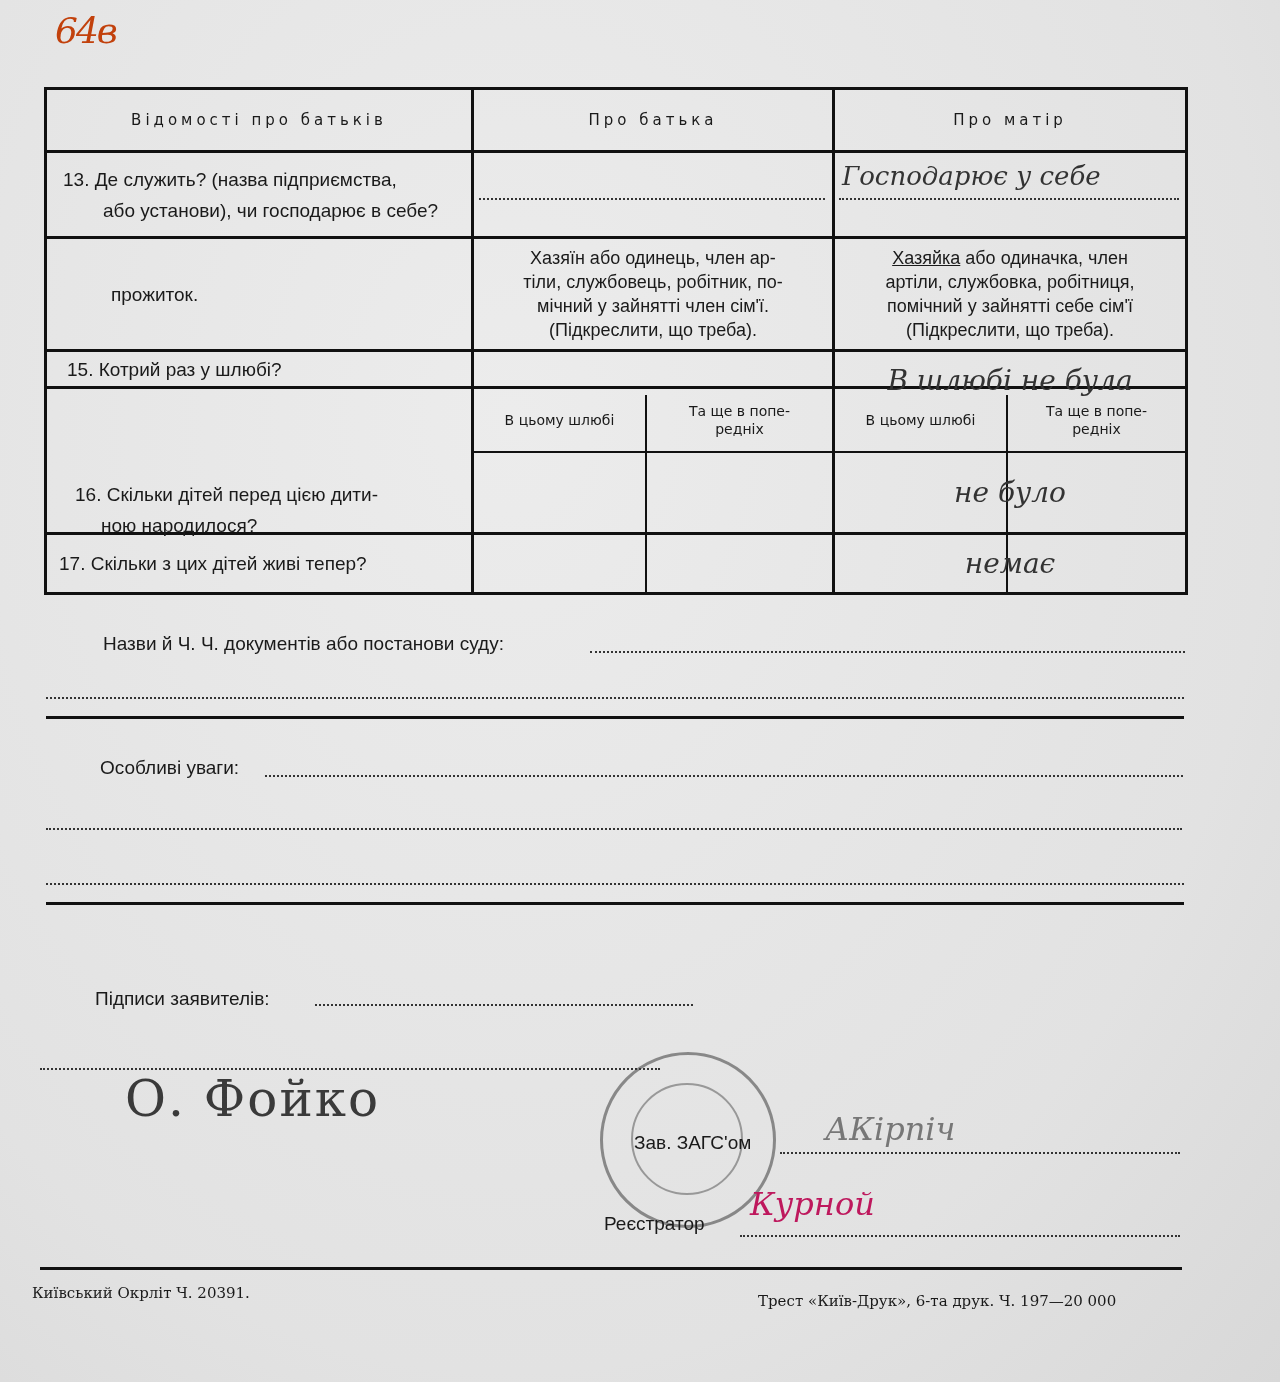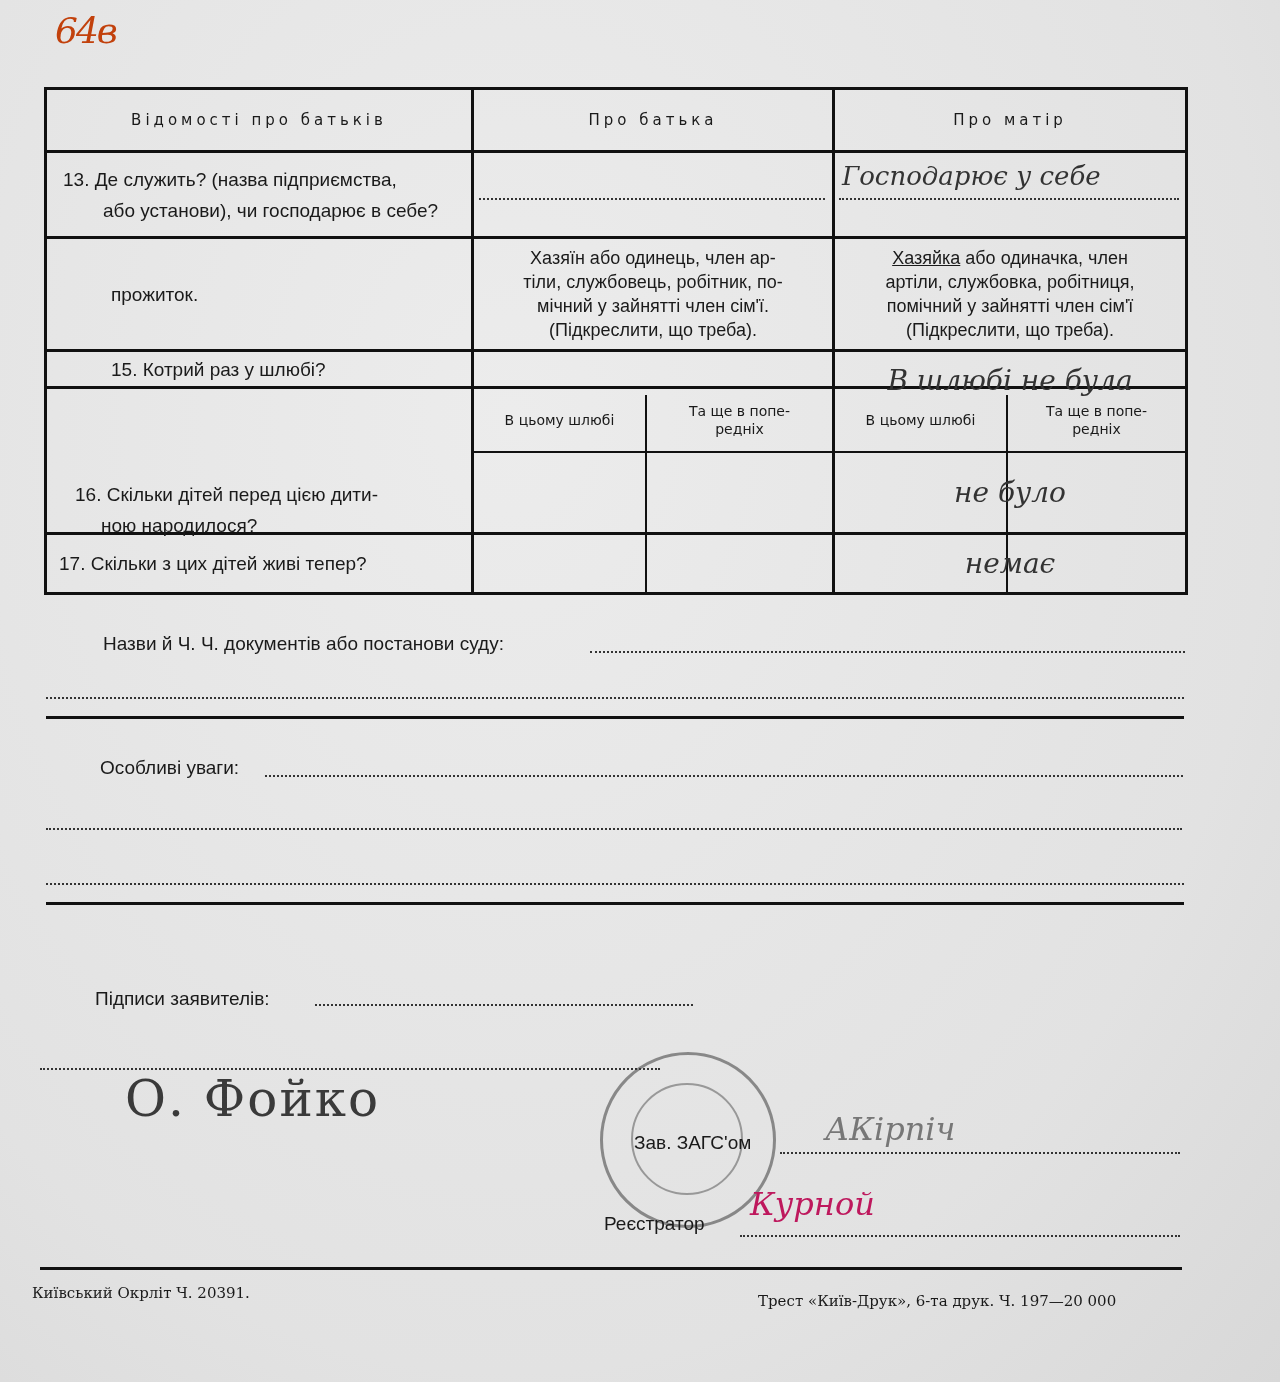--- a/index.html
+++ b/index.html
@@ -74,25 +74,25 @@
   </div>
   <div class="cell opt" style="left:427px; top:149px; width:358px; height:110px; flex-direction:column;">
     <span>Хазяїн або одинець, член ар-</span>
     <span>тіли, службовець, робітник, по-</span>
     <span>мічний у зайнятті член сім'ї.</span>
     <span>(Підкреслити, що треба).</span>
   </div>
   <div class="cell opt" style="left:788px; top:149px; width:350px; height:110px; flex-direction:column;">
     <span><span class="u">Хазяйка</span><span> або одиначка, член</span></span>
     <span>артіли, службовка, робітниця,</span>
-    <span>помічний у зайнятті член сім'ї</span>
+    <span>помічний у зайнятті себе сім'ї</span>
     <span>(Підкреслити, що треба).</span>
   </div>
 
-  <div class="cell q" style="left:0; top:262px; width:492px; height:34px; padding-left:28px;margin-left:36px;">15. Котрий раз у шлюбі?</div>
+  <div class="cell q" style="left:0; top:262px; width:492px; height:34px; padding-left:20px;">15. Котрий раз у шлюбі?</div>
   <div class="cell" style="left:427px; top:262px; width:358px; height:34px;"></div>
   <div class="cell hand" style="left:788px; top:273px; width:350px; height:34px; font-size:28px;">В шлюбі не була</div>
 
   <div class="cell q" style="left:0; top:389px; width:424px; height:60px; padding-left:28px; flex-direction:column; align-items:flex-start;">
     <span>16. Скільки дітей перед цією дити-</span>
     <span style="padding-left:26px;">ною народилося?</span>
   </div>
   <div class="cell sub" style="left:427px; top:299px; width:171px; height:62px;">В цьому шлюбі</div>
   <div class="cell sub" style="left:600px; top:299px; width:185px; height:62px; flex-direction:column;">
     <span>Та ще в попе-</span>

